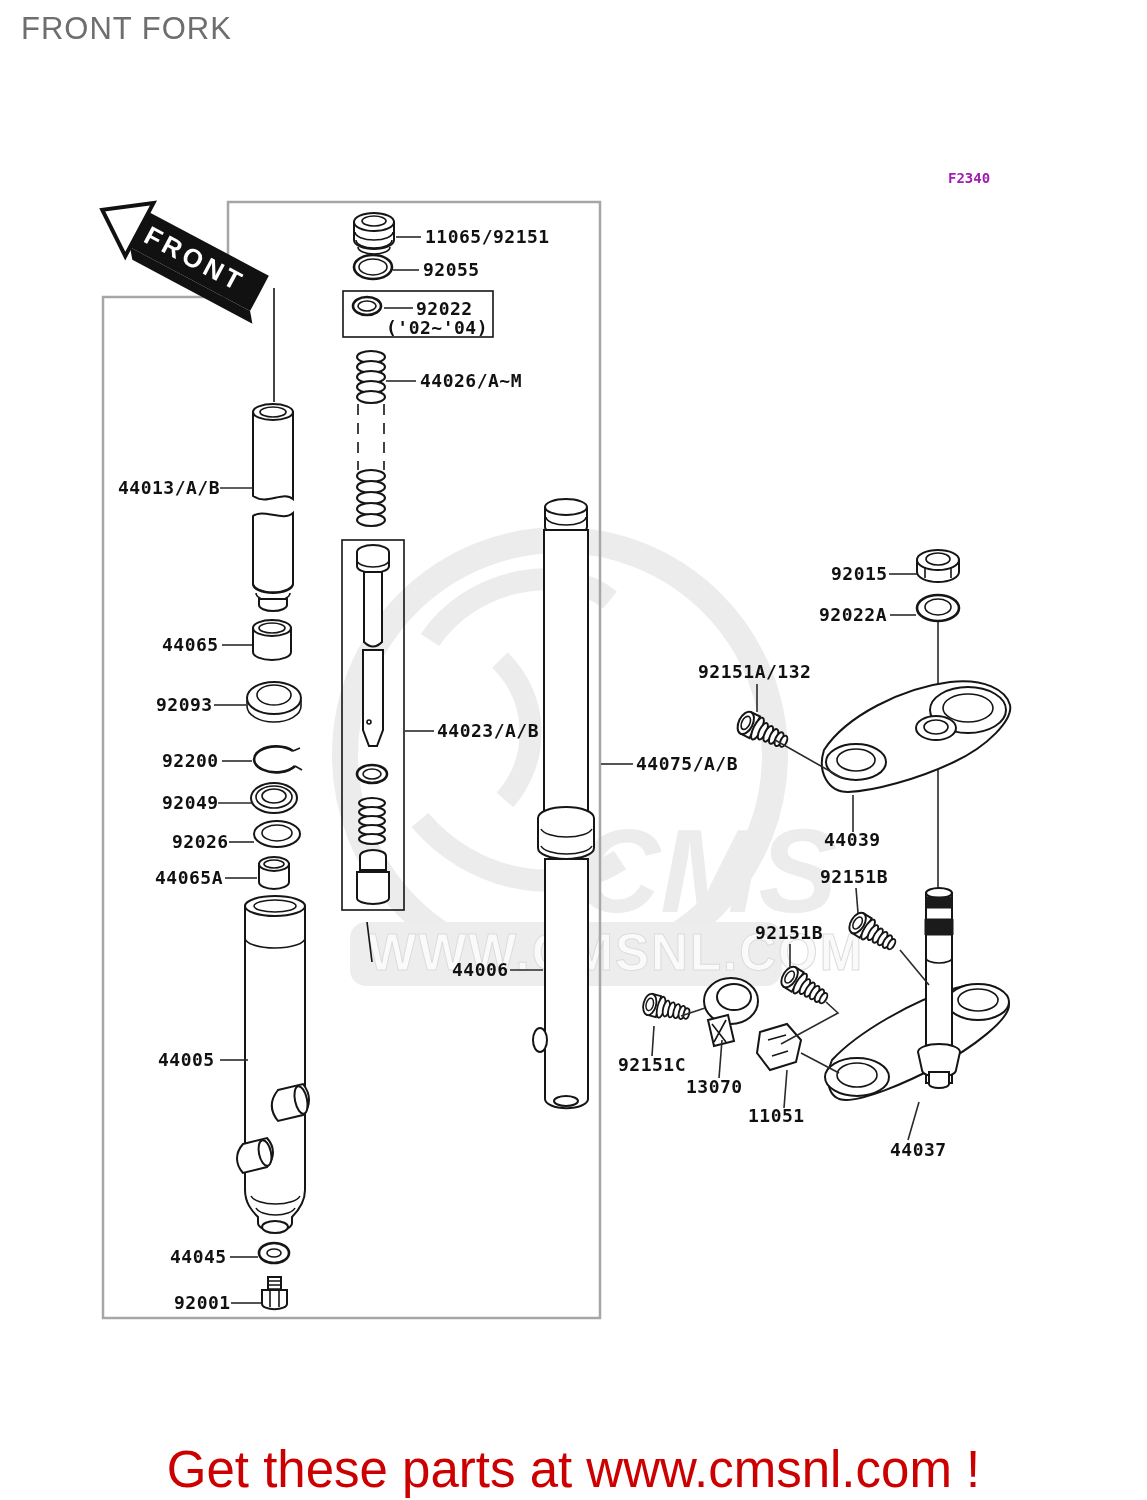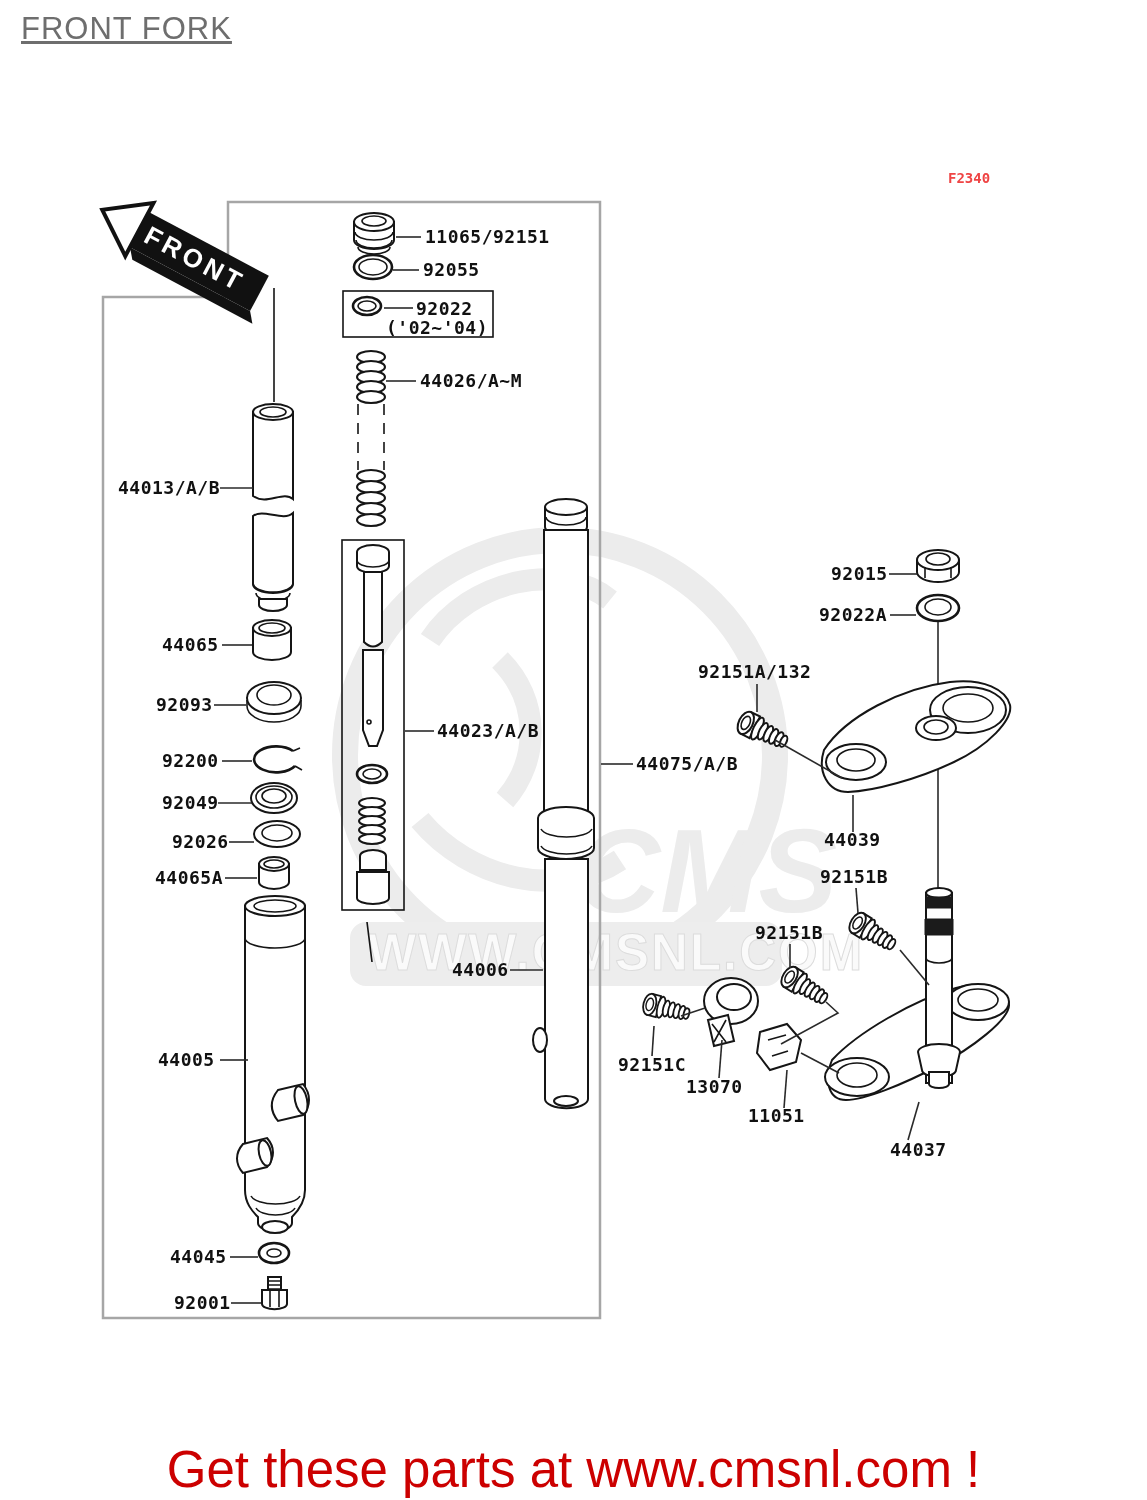--- a/index.html
+++ b/index.html
@@ -1,20 +1,20 @@
 <!DOCTYPE html>
 <html><head>
 <meta charset="utf-8">
 <style>
   html,body{margin:0;padding:0;background:#fff;}
   #stage{position:relative;width:1147px;height:1500px;background:#fff;overflow:hidden;
          font-family:"Liberation Sans",sans-serif;}
   #page-title{position:absolute;left:21px;top:11px;font-size:31px;color:#6e6e6e;
-              letter-spacing:1px;font-family:"Liberation Sans",sans-serif;text-decoration:underline;}
-  #figure-code{position:absolute;left:948px;top:170px;font:bold 14px "DejaVu Sans Mono",monospace;color:#ef4444;}
+              letter-spacing:1px;font-family:"Liberation Sans",sans-serif;}
+  #figure-code{position:absolute;left:948px;top:170px;font:bold 14px "DejaVu Sans Mono",monospace;color:#a21caf;}
   #footer-banner{position:absolute;left:0;right:0;top:1440px;text-align:center;
                  font-size:51px;color:#cc0000;font-family:"Liberation Sans",sans-serif;}
   svg{position:absolute;left:0;top:0;}
   .pt{fill:#fff;stroke:#151515;stroke-width:2;}
   .ptk{fill:none;stroke:#151515;stroke-width:2.6;}
   .ln{fill:none;stroke:#151515;stroke-width:1.6;}
   .dark{fill:#1b1b1b;stroke:#1b1b1b;stroke-width:1;}
   .graybox{fill:none;stroke:#a6a6a6;stroke-width:2.5;}
   .leader{fill:none;stroke:#2a2a2a;stroke-width:1.6;}
   .dash{stroke-dasharray:11 8;}

